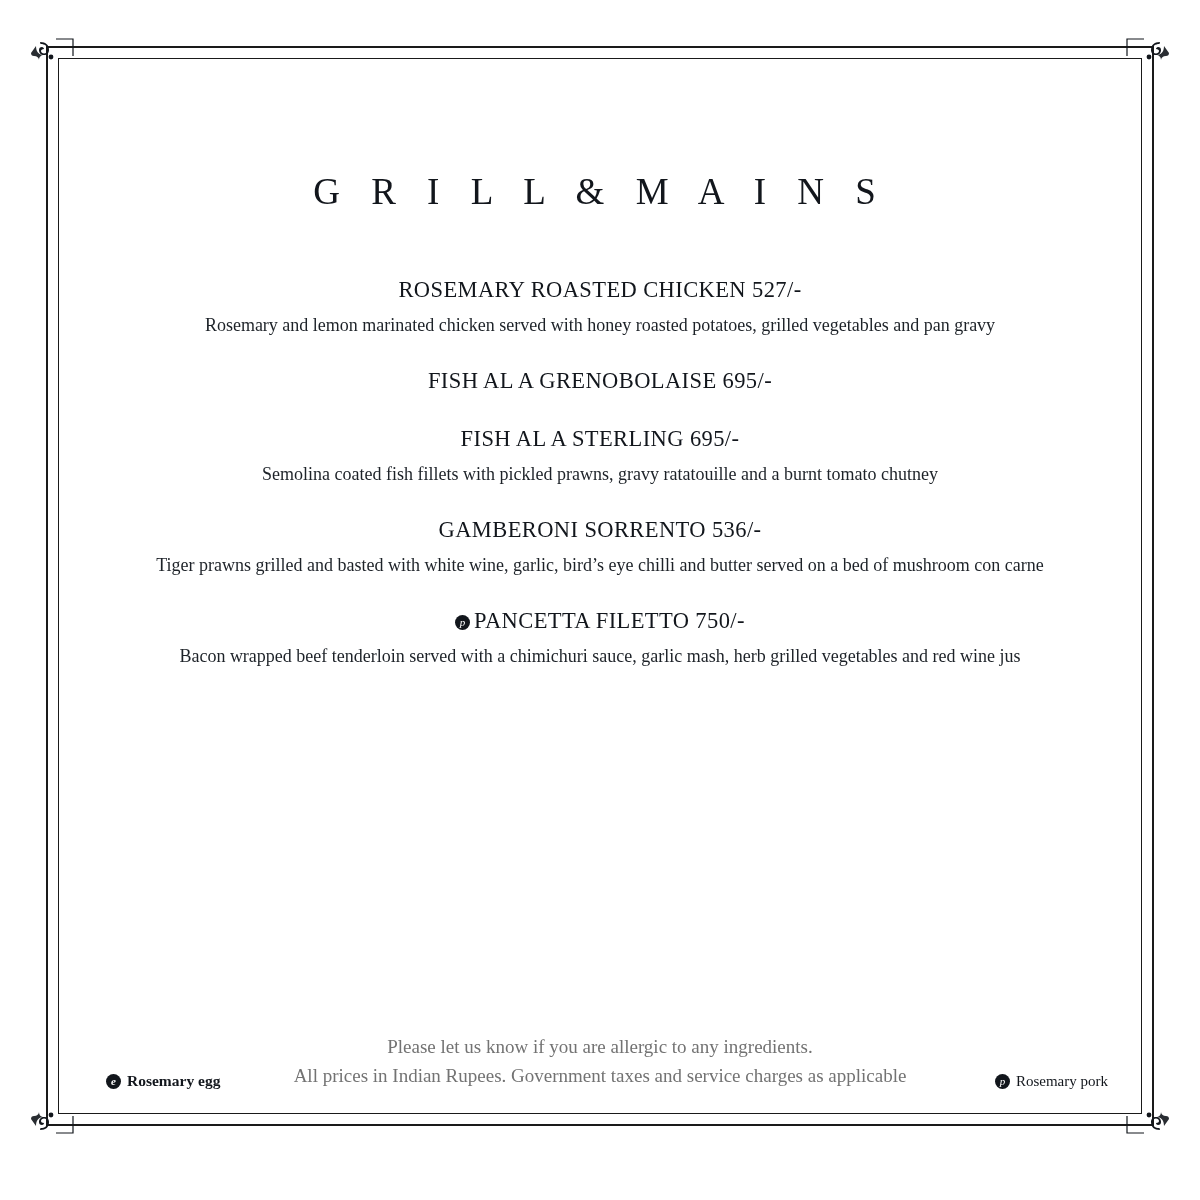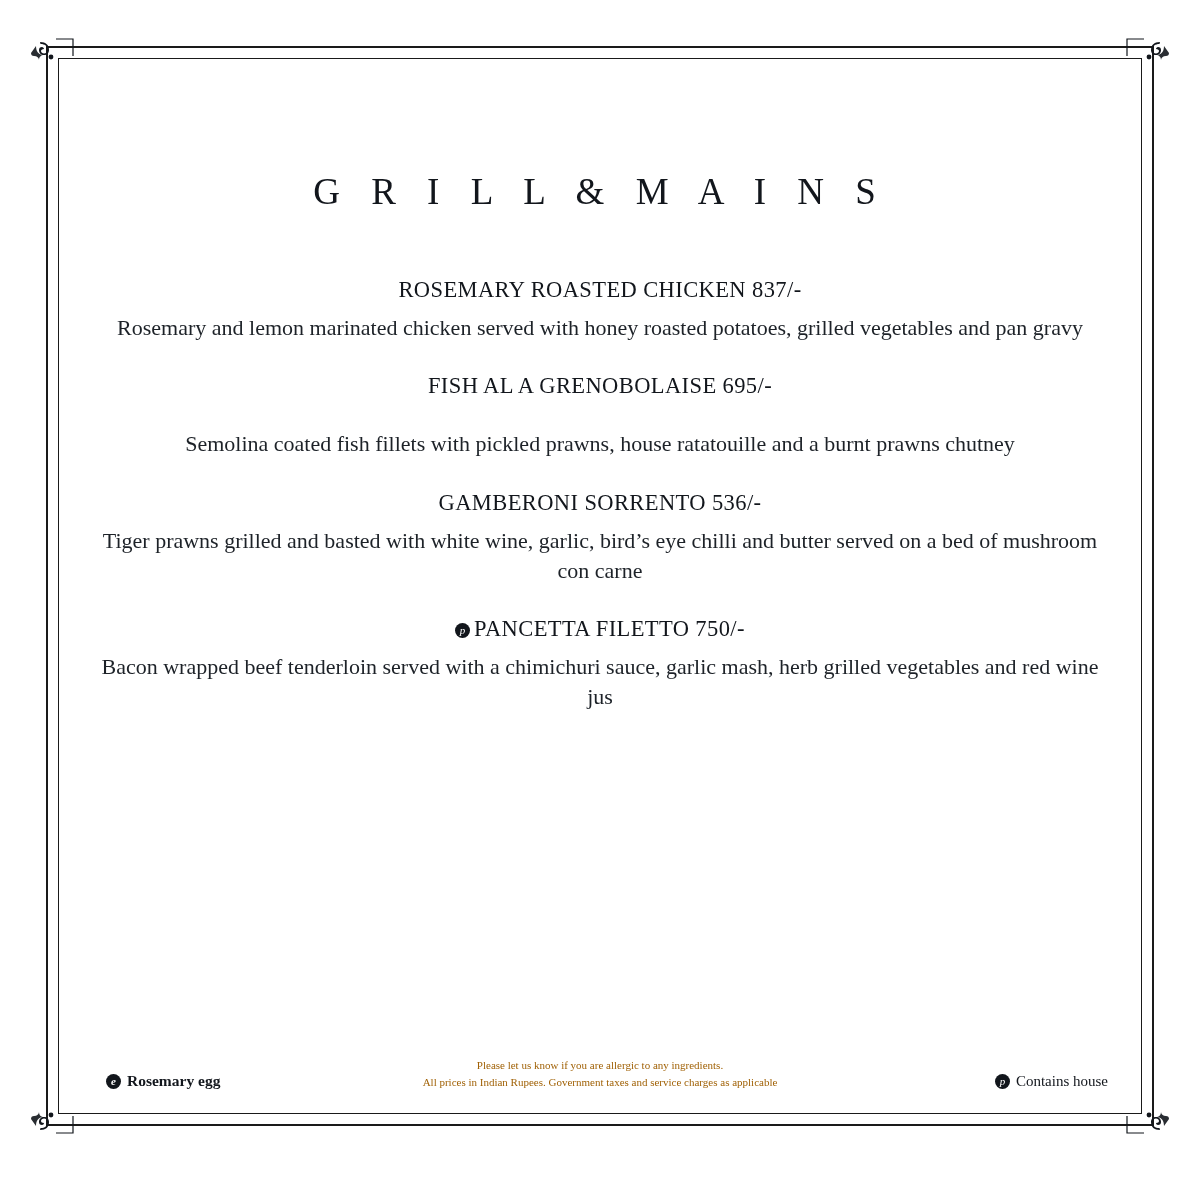--- a/index.html
+++ b/index.html
@@ -79,21 +79,21 @@
     margin-bottom: 28px;
   }
   .item-name {
     font-size: 22.5px;
     letter-spacing: 0.4px;
     line-height: 1.34;
     color: #12161c;
     margin-bottom: 2px;
   }
   .item-desc {
-    font-size: 22px;
+    font-size: 18px;
     line-height: 1.37;
     color: #1d2228;
     max-width: 1000px;
     margin: 8px auto;
   }
 
   
   .mark {
     display: inline-block;
     width: 15px;
@@ -112,23 +112,23 @@
 
   
   .footer {
     position: absolute;
     left: 0;
     right: 0;
     bottom: 82px;
     text-align: center;
   }
   .footer-line {
-    font-size: 11px;
+    font-size: 19px;
     line-height: 1.5;
-    color: #a16207;
+    color: #737373;
   }
 
   .legend {
     position: absolute;
     bottom: 82px;
     font-size: 15px;
     color: #12161c;
     display: flex;
     align-items: center;
     gap: 4px;
@@ -179,33 +179,36 @@
       <path d="M26 3 L43 3 L43 20" stroke="#12161c" stroke-width="1.2" fill="none"></path>
     </svg>
   </div>
 
   <div class="content">
 
     <h1 class="menu-title">G R I L L   &amp;   M A I N S</h1>
 
     <div class="menu-item">
       <div class="item-name">
-        <span>ROSEMARY ROASTED CHICKEN 837/-</span>
+        <span>ROSEMARY ROASTED CHICKEN 527/-</span>
       </div>
       <div class="item-desc">Rosemary and lemon marinated chicken served with honey roasted potatoes, grilled vegetables and pan gravy</div>
     </div>
 
     <div class="menu-item">
       <div class="item-name">
         <span>FISH AL A GRENOBOLAISE 695/-</span>
       </div>
     </div>
 
     <div class="menu-item">
-      <div class="item-desc">Semolina coated fish fillets with pickled prawns, house ratatouille and a burnt prawns chutney</div>
+      <div class="item-name">
+        <span>FISH AL A STERLING 695/-</span>
+      </div>
+      <div class="item-desc">Semolina coated fish fillets with pickled prawns, gravy ratatouille and a burnt tomato chutney</div>
     </div>
 
     <div class="menu-item">
       <div class="item-name">
         <span>GAMBERONI SORRENTO 536/-</span>
       </div>
       <div class="item-desc">Tiger prawns grilled and basted with white wine, garlic, bird’s eye chilli and butter served on a bed of mushroom con carne</div>
     </div>
 
     <div class="menu-item">
@@ -223,16 +226,16 @@
     <div class="footer-line">All prices in Indian Rupees. Government taxes and service charges as applicable</div>
   </div>
 
   <div class="legend left">
     <span class="mark">e</span>
     <span>Rosemary egg</span>
   </div>
 
   <div class="legend right">
     <span class="mark">p</span>
-    <span>Contains house</span>
+    <span>Rosemary pork</span>
   </div>
 
 </div>
 
 </body></html>

